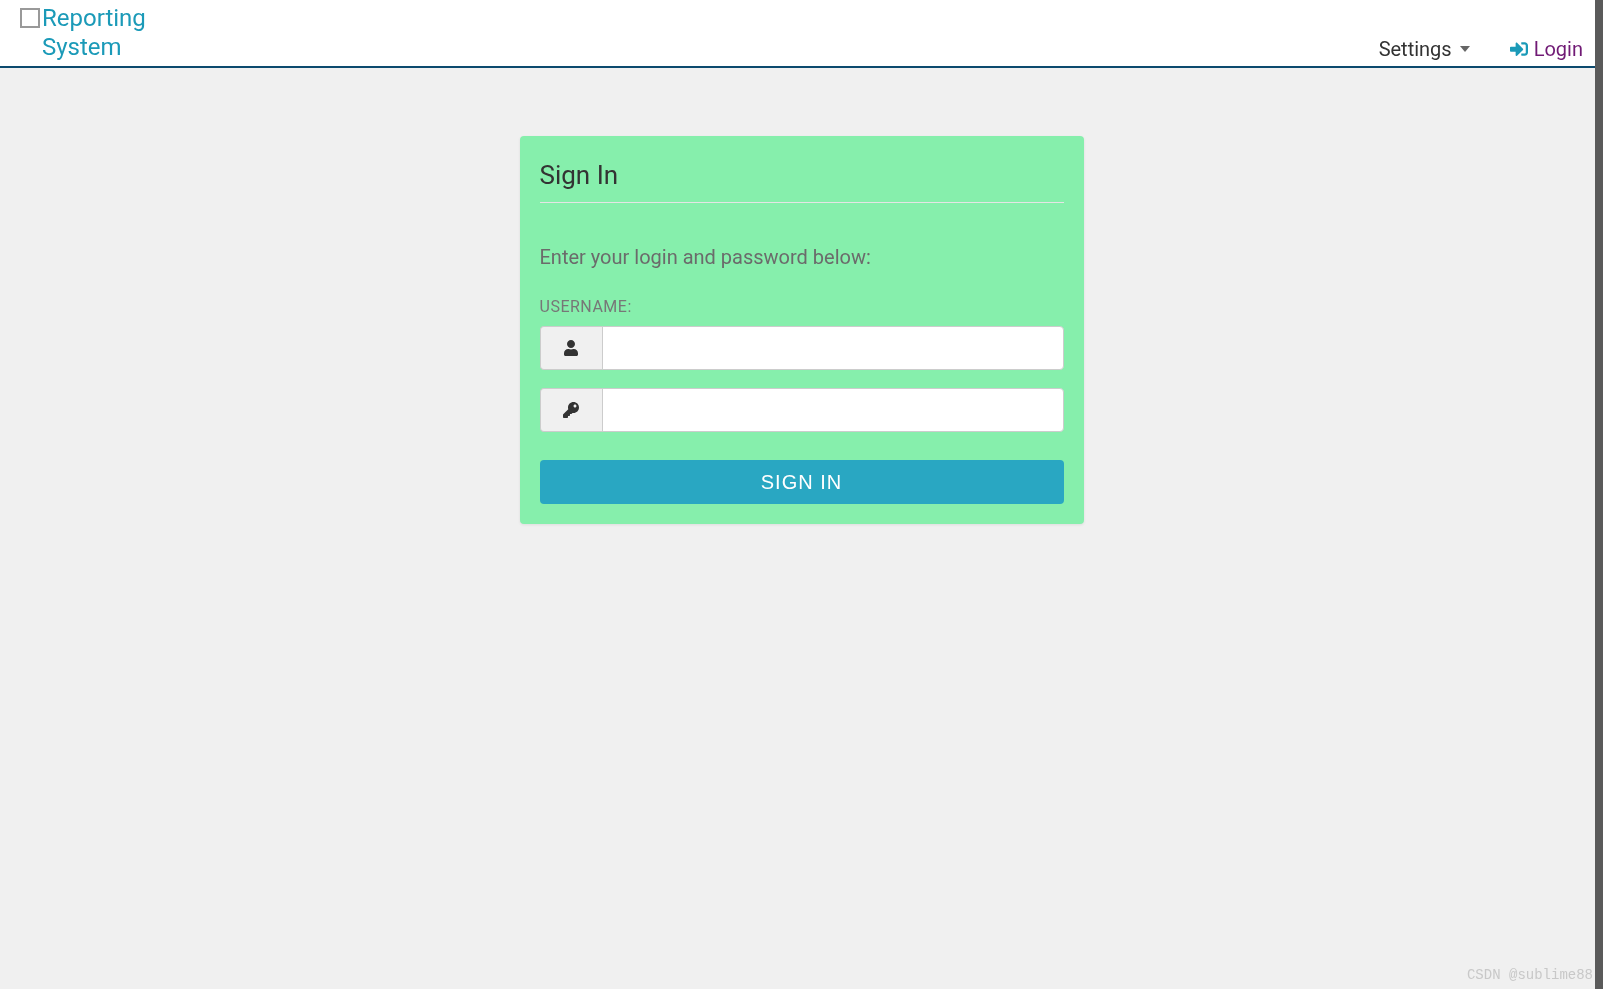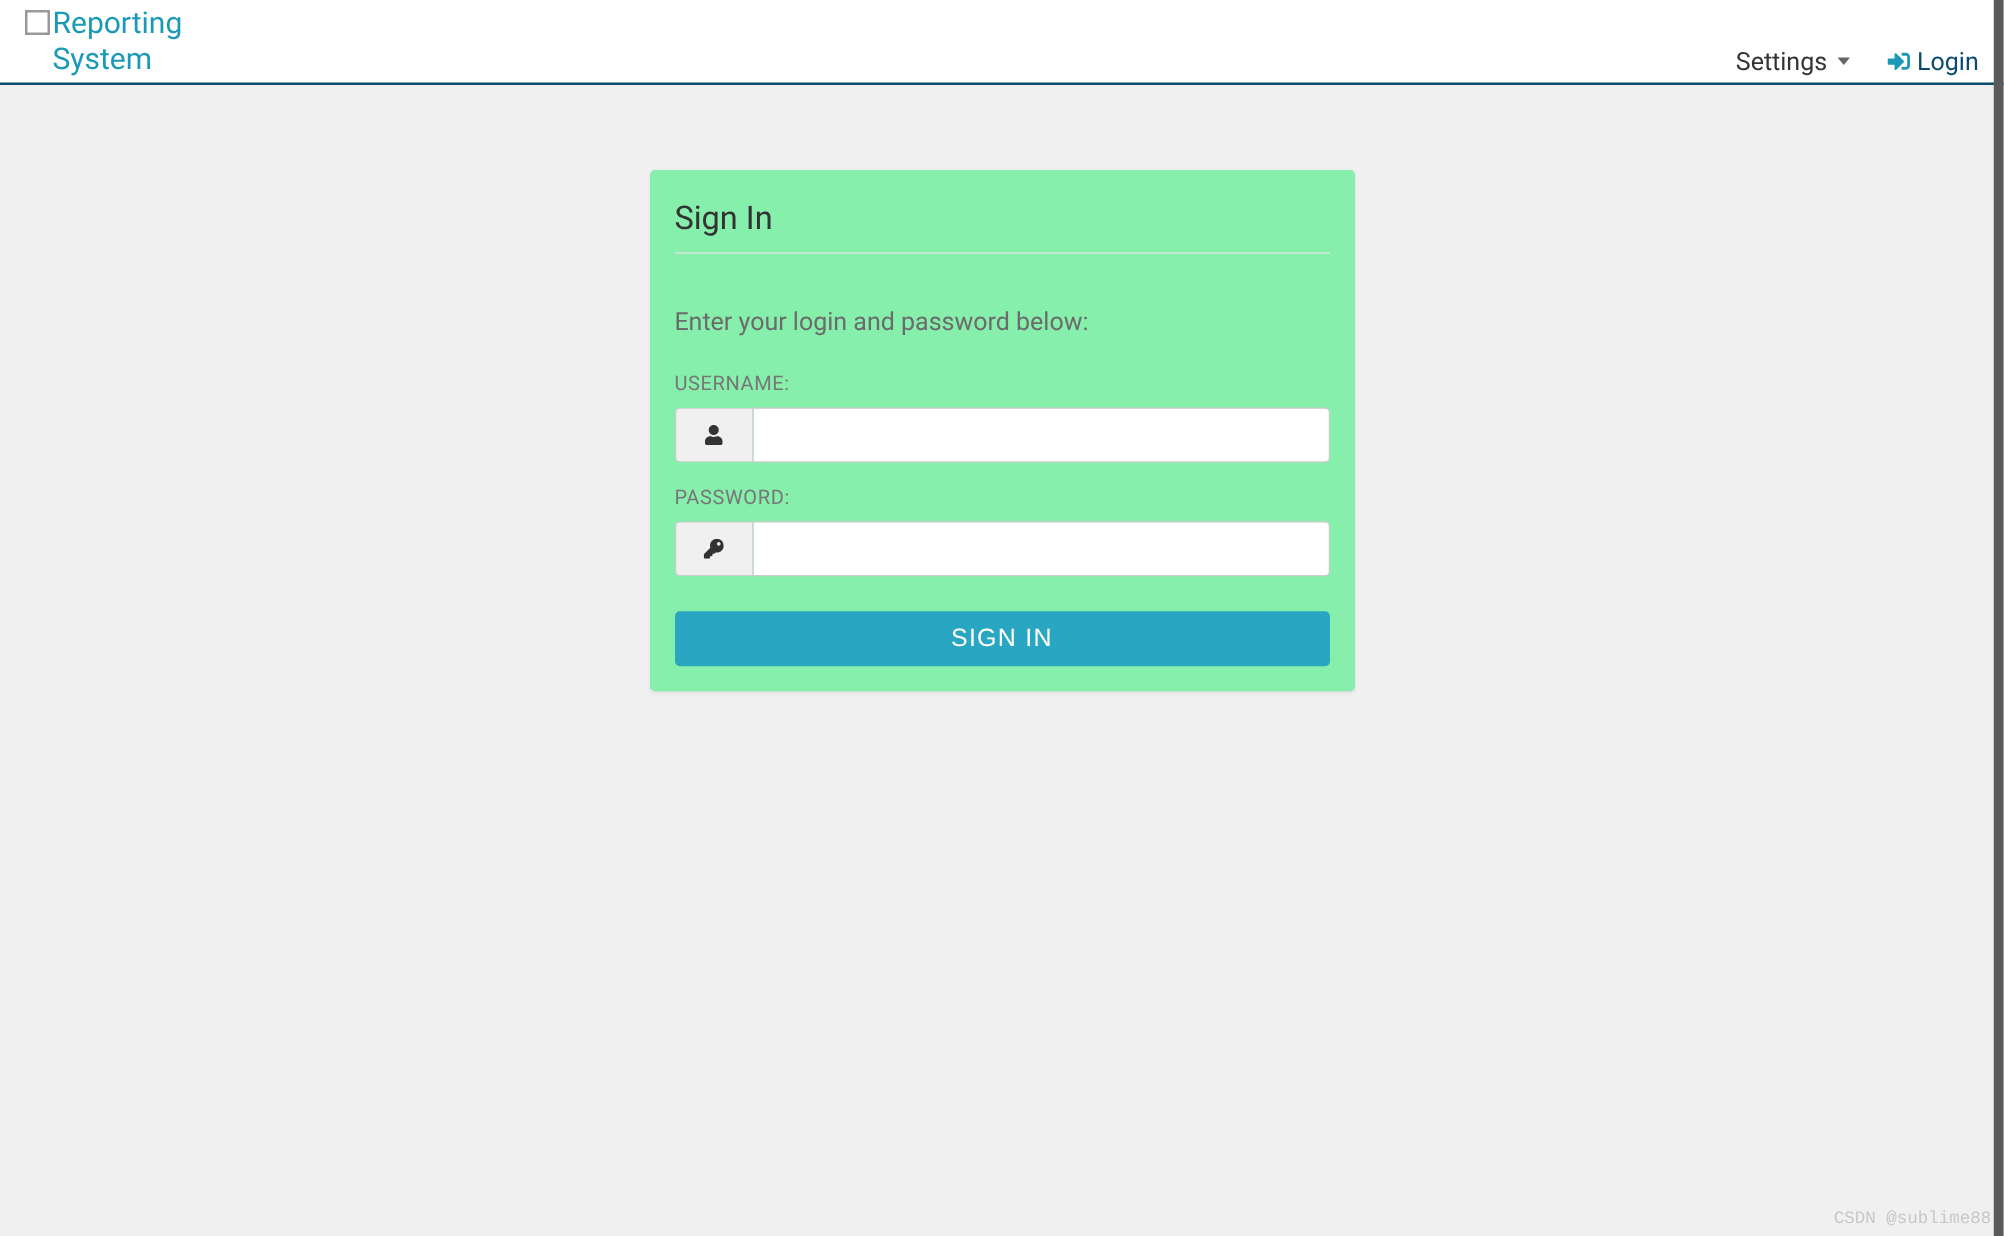--- a/index.html
+++ b/index.html
@@ -37,35 +37,35 @@
     .brand-text {
       color: #1b9ab8;
       font-size: 24px;
       font-weight: 400;
       line-height: 1.2;
       max-width: 130px;
     }
     .nav-right {
       display: flex;
       align-items: center;
-      gap: 30px;
+      gap: 40px;
       margin-top: 32px;
     }
     .nav-item {
       display: flex;
       align-items: center;
       font-size: 20px;
       cursor: pointer;
       gap: 6px;
     }
     .settings-link {
       color: #333;
     }
     .login-link {
-      color: #0c4a6e;
+      color: #701a75;
       text-align: center;
     }
     .caret-icon {
       width: 0;
       height: 0;
       border-left: 5px solid transparent;
       border-right: 5px solid transparent;
       border-top: 6px solid #666;
       margin-left: 2px;
     }
@@ -204,21 +204,20 @@
         <div class="input-addon">
           <svg viewBox="0 0 448 512">
             <path d="M224 256c70.7 0 128-57.3 128-128S294.7 0 224 0 96 57.3 96 128s57.3 128 128 128zm89.6 32h-16.7c-22.2 10.2-46.9 16-72.9 16s-50.6-5.8-72.9-16h-16.7C60.2 288 0 348.2 0 422.4V464c0 26.5 21.5 48 48 48h352c26.5 0 48-21.5 48-48v-41.6c0-74.2-60.2-134.4-134.4-134.4z"></path>
           </svg>
         </div>
         <input type="text" class="form-input" value="" style="">
       </div>
     </div>
 
     <div class="form-group">
-      <label class="form-label">PASSWORD:</label>
       <div class="input-group">
         <div class="input-addon">
           <svg viewBox="0 0 512 512">
             <path d="M512 176.001C512 273.203 433.202 352 336 352c-11.22 0-22.19-1.062-32.827-3.069l-24.012 27.014A23.999 23.999 0 0 1 261.223 384H224v40c0 13.255-10.745 24-24 24h-40v40c0 13.255-10.745 24-24 24H24c-13.255 0-24-10.745-24-24v-78.059c0-6.365 2.529-12.47 7.029-16.971l161.802-161.802C163.108 213.814 160 195.271 160 176 160 78.798 238.797.001 335.999 0 433.488-.001 512 78.511 512 176.001zM336 128c0 26.51 21.49 48 48 48s48-21.49 48-48-21.49-48-48-48-48 21.49-48 48z"></path>
           </svg>
         </div>
         <input type="password" class="form-input" value="" style="">
       </div>
     </div>
 

